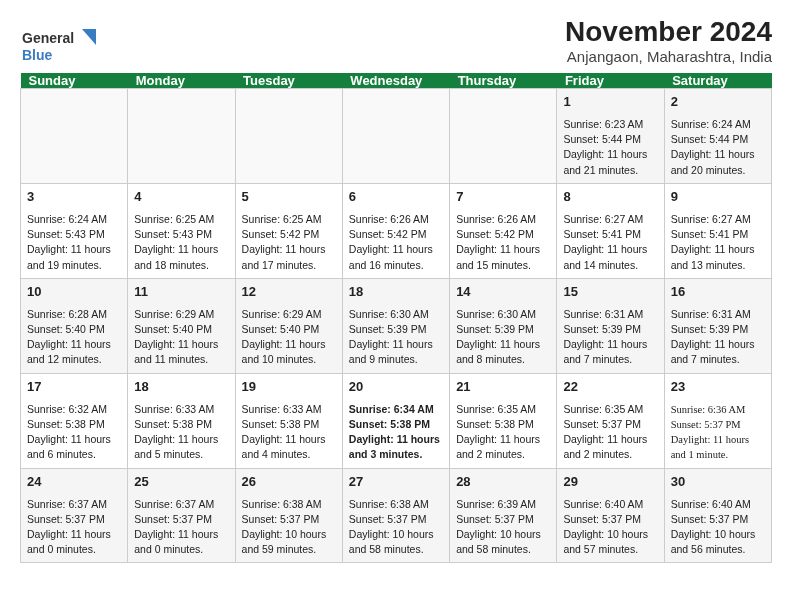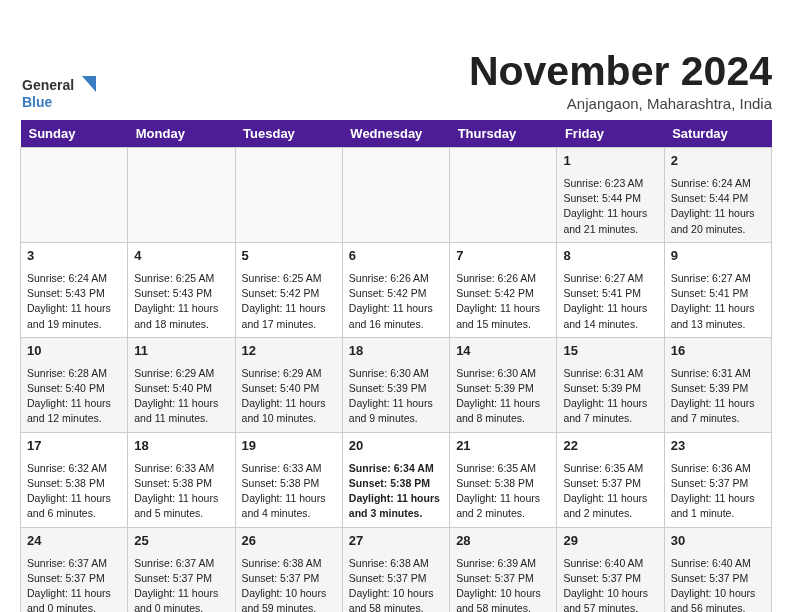--- a/index.html
+++ b/index.html
@@ -27,39 +27,38 @@
       line-height: 1.1;
     }
     .logo-icon {
       width: 36px;
       height: 36px;
     }
     .title-area {
       text-align: right;
     }
     .month-title {
-      font-size: 41px;
+      font-size: 28px;
       font-weight: bold;
       color: #222;
-      margin-top: 32px;
     }
     .location {
       font-size: 15px;
       color: #444;
     }
     table {
       width: 100%;
       border-collapse: collapse;
       table-layout: fixed;
     }
     thead th {
-      background: #4c1d95;
+      background: #15803d;
       color: #fff;
       text-align: left;
-      padding: 6px 8px;
+      padding: 0 8px;
       font-size: 13px;
       font-weight: bold;
     }
     tbody tr {
       vertical-align: top;
     }
     tbody td {
       border: 1px solid #ccc;
       padding: 5px 6px;
       font-size: 10.5px;
@@ -282,21 +281,21 @@
         </td>
         <td>
           <span class="day-num">22</span>
           <div class="day-info" style="white-space: pre-line;">Sunrise: 6:35 AM
 Sunset: 5:37 PM
 Daylight: 11 hours
 and 2 minutes.</div>
         </td>
         <td>
           <span class="day-num">23</span>
-          <div class="day-info" style="white-space: pre-line;">Sunrise: 6:36 AM
+          <div class="day-info" style="white-space: pre-line; font-family: Liberation Serif, serif;">Sunrise: 6:36 AM
 Sunset: 5:37 PM
 Daylight: 11 hours
 and 1 minute.</div>
         </td>
       </tr>
       <tr>
         <td>
           <span class="day-num">24</span>
           <div class="day-info" style="white-space: pre-line;">Sunrise: 6:37 AM
 Sunset: 5:37 PM

